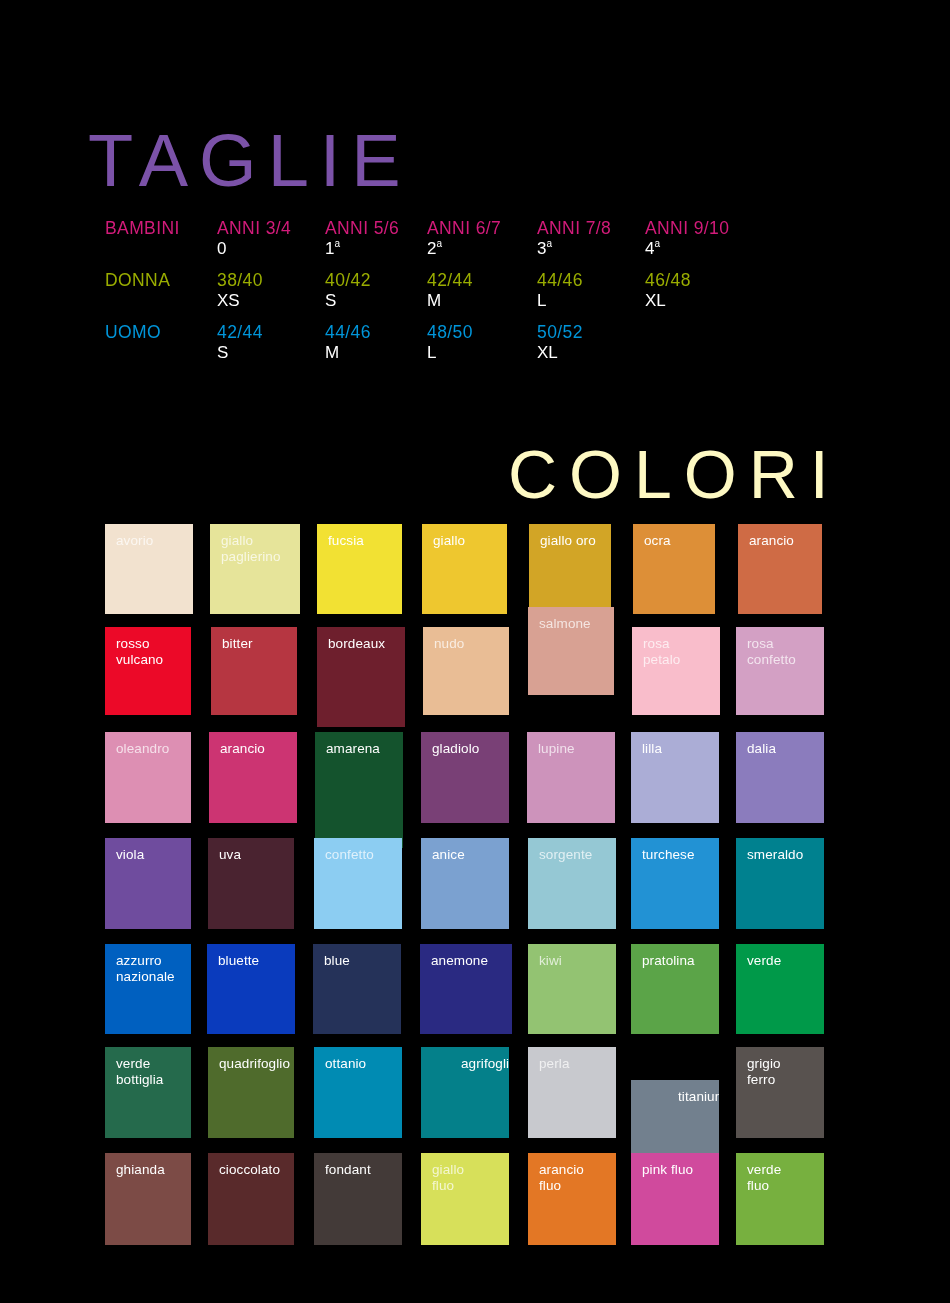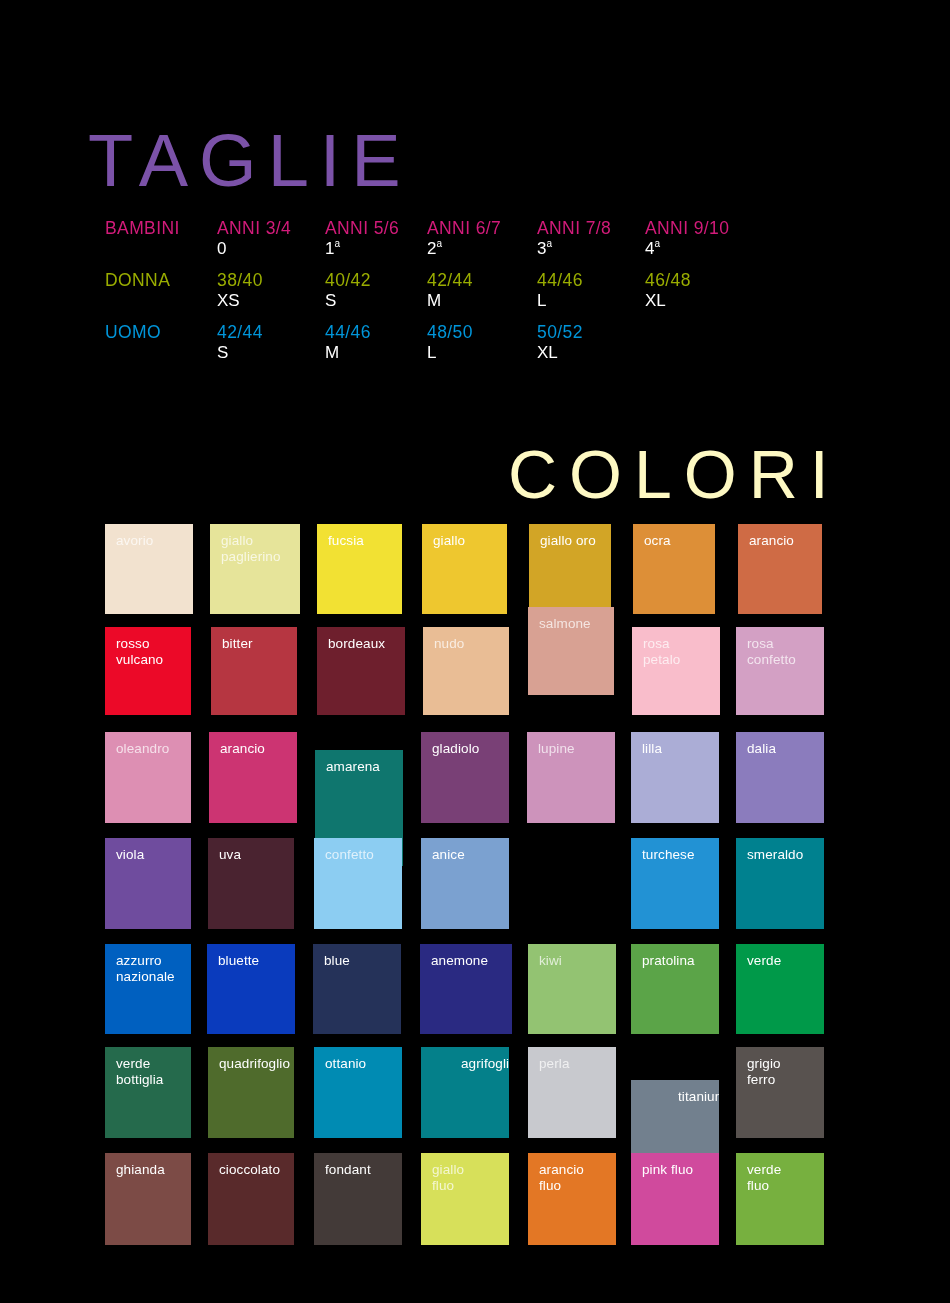--- a/index.html
+++ b/index.html
@@ -219,21 +219,21 @@
     <div class="swatch" style="left: 738px; top: 524px; width: 84px; height: 90px; background: rgb(207, 107, 69);">
       <span class="swatch-label">arancio</span>
     </div>
     <div class="swatch" style="left: 105px; top: 627px; width: 86px; height: 88px; background: rgb(236, 9, 40);">
       <span class="swatch-label">rosso
 vulcano</span>
     </div>
     <div class="swatch" style="left: 211px; top: 627px; width: 86px; height: 88px; background: rgb(182, 54, 65);">
       <span class="swatch-label">bitter</span>
     </div>
-    <div class="swatch" style="left: 317px; top: 627px; width: 88px; height: 88px; background: rgb(110, 31, 45);">
+    <div class="swatch" style="left: 317px; top: 627px; width: 88px; height: 100px; background: rgb(110, 31, 45);">
       <span class="swatch-label">bordeaux</span>
     </div>
     <div class="swatch" style="left: 423px; top: 627px; width: 86px; height: 88px; background: rgb(233, 189, 149);">
       <span class="swatch-label dim">nudo</span>
     </div>
     <div class="swatch" style="left: 528px; top: 607px; width: 86px; height: 88px; background: rgb(216, 161, 147);">
       <span class="swatch-label dim">salmone</span>
     </div>
     <div class="swatch" style="left: 632px; top: 627px; width: 88px; height: 88px; background: rgb(249, 189, 203);">
       <span class="swatch-label dim">rosa
@@ -242,21 +242,21 @@
     <div class="swatch" style="left: 736px; top: 627px; width: 88px; height: 88px; background: rgb(211, 160, 196);">
       <span class="swatch-label dim">rosa
 confetto</span>
     </div>
     <div class="swatch" style="left: 105px; top: 732px; width: 86px; height: 91px; background: rgb(221, 143, 179);">
       <span class="swatch-label dim">oleandro</span>
     </div>
     <div class="swatch" style="left: 209px; top: 732px; width: 88px; height: 91px; background: rgb(204, 52, 114);">
       <span class="swatch-label">arancio</span>
     </div>
-    <div class="swatch" style="left: 315px; top: 732px; width: 88px; height: 116px; background: #0f766e; margin-top: 18px;">
+    <div class="swatch" style="left: 315px; top: 732px; width: 88px; height: 116px; background: #14532d;">
       <span class="swatch-label">amarena</span>
     </div>
     <div class="swatch" style="left: 421px; top: 732px; width: 88px; height: 91px; background: rgb(121, 64, 118);">
       <span class="swatch-label">gladiolo</span>
     </div>
     <div class="swatch" style="left: 527px; top: 732px; width: 88px; height: 91px; background: rgb(205, 147, 187);">
       <span class="swatch-label dim">lupine</span>
     </div>
     <div class="swatch" style="left: 631px; top: 732px; width: 88px; height: 91px; background: rgb(171, 173, 214);">
       <span class="swatch-label">lilla</span>
@@ -268,20 +268,23 @@
       <span class="swatch-label">viola</span>
     </div>
     <div class="swatch" style="left: 208px; top: 838px; width: 86px; height: 91px; background: rgb(74, 35, 48);">
       <span class="swatch-label">uva</span>
     </div>
     <div class="swatch" style="left: 314px; top: 838px; width: 88px; height: 91px; background: rgb(140, 205, 242);">
       <span class="swatch-label dim">confetto</span>
     </div>
     <div class="swatch" style="left: 421px; top: 838px; width: 88px; height: 91px; background: rgb(123, 161, 208);">
       <span class="swatch-label">anice</span>
+    </div>
+    <div class="swatch" style="left: 528px; top: 838px; width: 88px; height: 91px; background: rgb(149, 200, 212);">
+      <span class="swatch-label dim">sorgente</span>
     </div>
     <div class="swatch" style="left: 631px; top: 838px; width: 88px; height: 91px; background: rgb(34, 146, 212);">
       <span class="swatch-label">turchese</span>
     </div>
     <div class="swatch" style="left: 736px; top: 838px; width: 88px; height: 91px; background: rgb(0, 129, 143);">
       <span class="swatch-label">smeraldo</span>
     </div>
     <div class="swatch" style="left: 105px; top: 944px; width: 86px; height: 90px; background: rgb(0, 96, 192);">
       <span class="swatch-label">azzurro
 nazionale</span>

